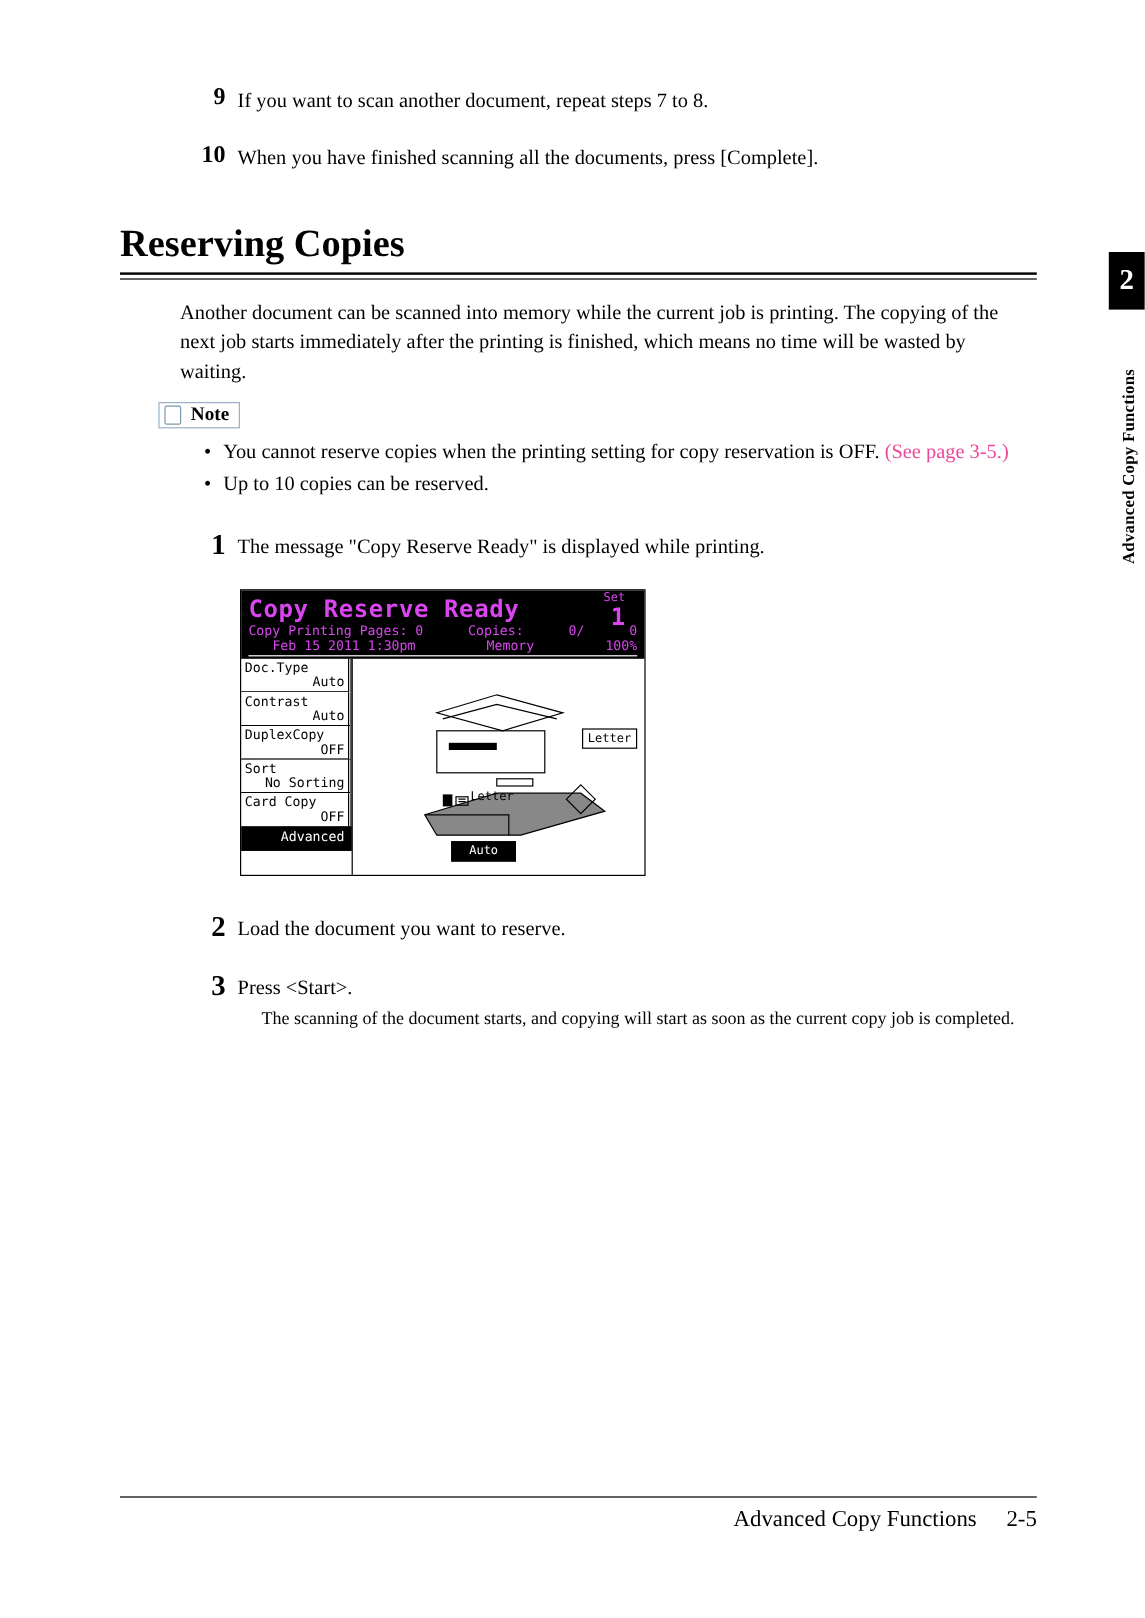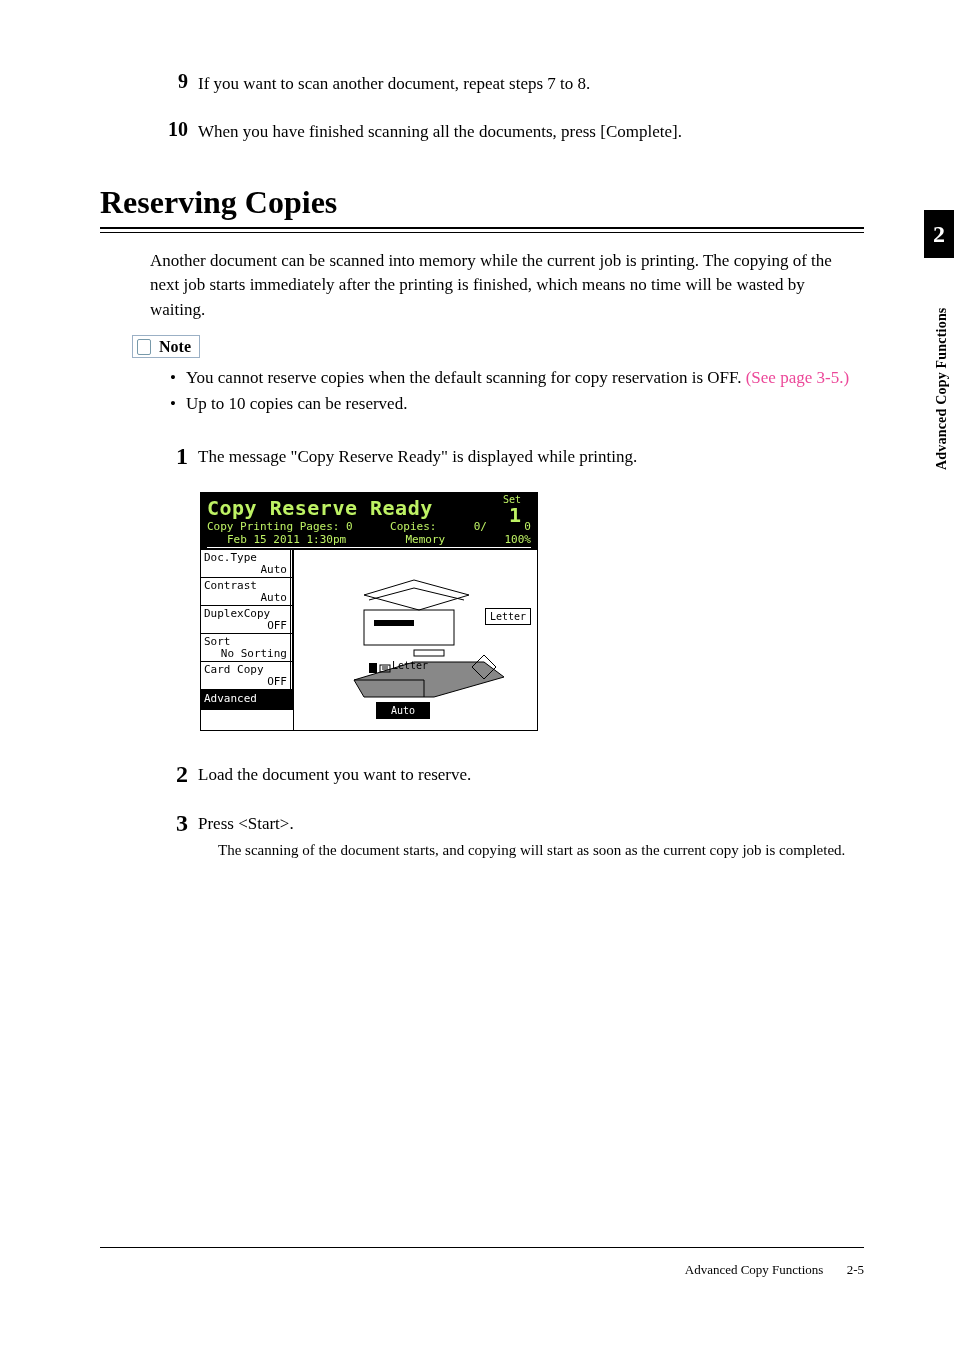--- a/index.html
+++ b/index.html
@@ -138,21 +138,21 @@
     width: 336px;
     margin-left: 100px;
     margin-top: 8px;
     margin-bottom: 30px;
     border: 1px solid #000;
     font-family: monospace;
     background: #fff;
   }
   .lcd-header {
     background: #000;
-    color: #bef264;
+    color: #d946ef;
     padding: 3px 6px 2px 6px;
     position: relative;
   }
   .lcd-title {
     font-size: 20px;
     font-weight: bold;
     letter-spacing: 0.5px;
     display: inline-block;
   }
   .lcd-set-block {
@@ -207,21 +207,21 @@
   }
   .lcd-btn .val {
     display: block;
     text-align: right;
   }
   .lcd-btn.adv {
     background: #000;
     color: #fff;
     height: 20px;
     padding-top: 3px;
-    text-align: left;
+    text-align: right;
   }
   .lcd-canvas {
     flex: 1;
     position: relative;
   }
   .lcd-sizebox {
     position: absolute;
     border: 1px solid #000;
     font-size: 10px;
     padding: 2px 4px;
@@ -230,21 +230,21 @@
     position: absolute;
     bottom: 100px;
     left: 100px;
     right: 90px;
     border-top: 1px solid #000;
   }
   .footer {
     position: absolute;
     bottom: 70px;
     right: 90px;
-    font-size: 13px;
+    font-size: 19px;
     text-align: right;
   }
   .footer .pg {
     margin-left: 20px;
   }
 </style>
 </head>
 <body>
 
 <div class="side-tab">
@@ -271,21 +271,21 @@
 
   <div class="note-box">
     <span class="note-icon"></span>
     <span class="note-label">Note</span>
   </div>
 
   <div class="bullet-list">
     <div class="bullet-row">
       <span class="bullet-dot">•</span>
       <span>
-        <span>You cannot reserve copies when the default scanning for copy reservation is OFF. </span><span class="link-text">(See page 3-5.)</span>
+        <span>You cannot reserve copies when the printing setting for copy reservation is OFF. </span><span class="link-text">(See page 3-5.)</span>
       </span>
     </div>
     <div class="bullet-row">
       <span class="bullet-dot">•</span>
       <span>Up to 10 copies can be reserved.</span>
     </div>
   </div>
 
   <div class="step-row">
     <div class="step-num big">1</div>

